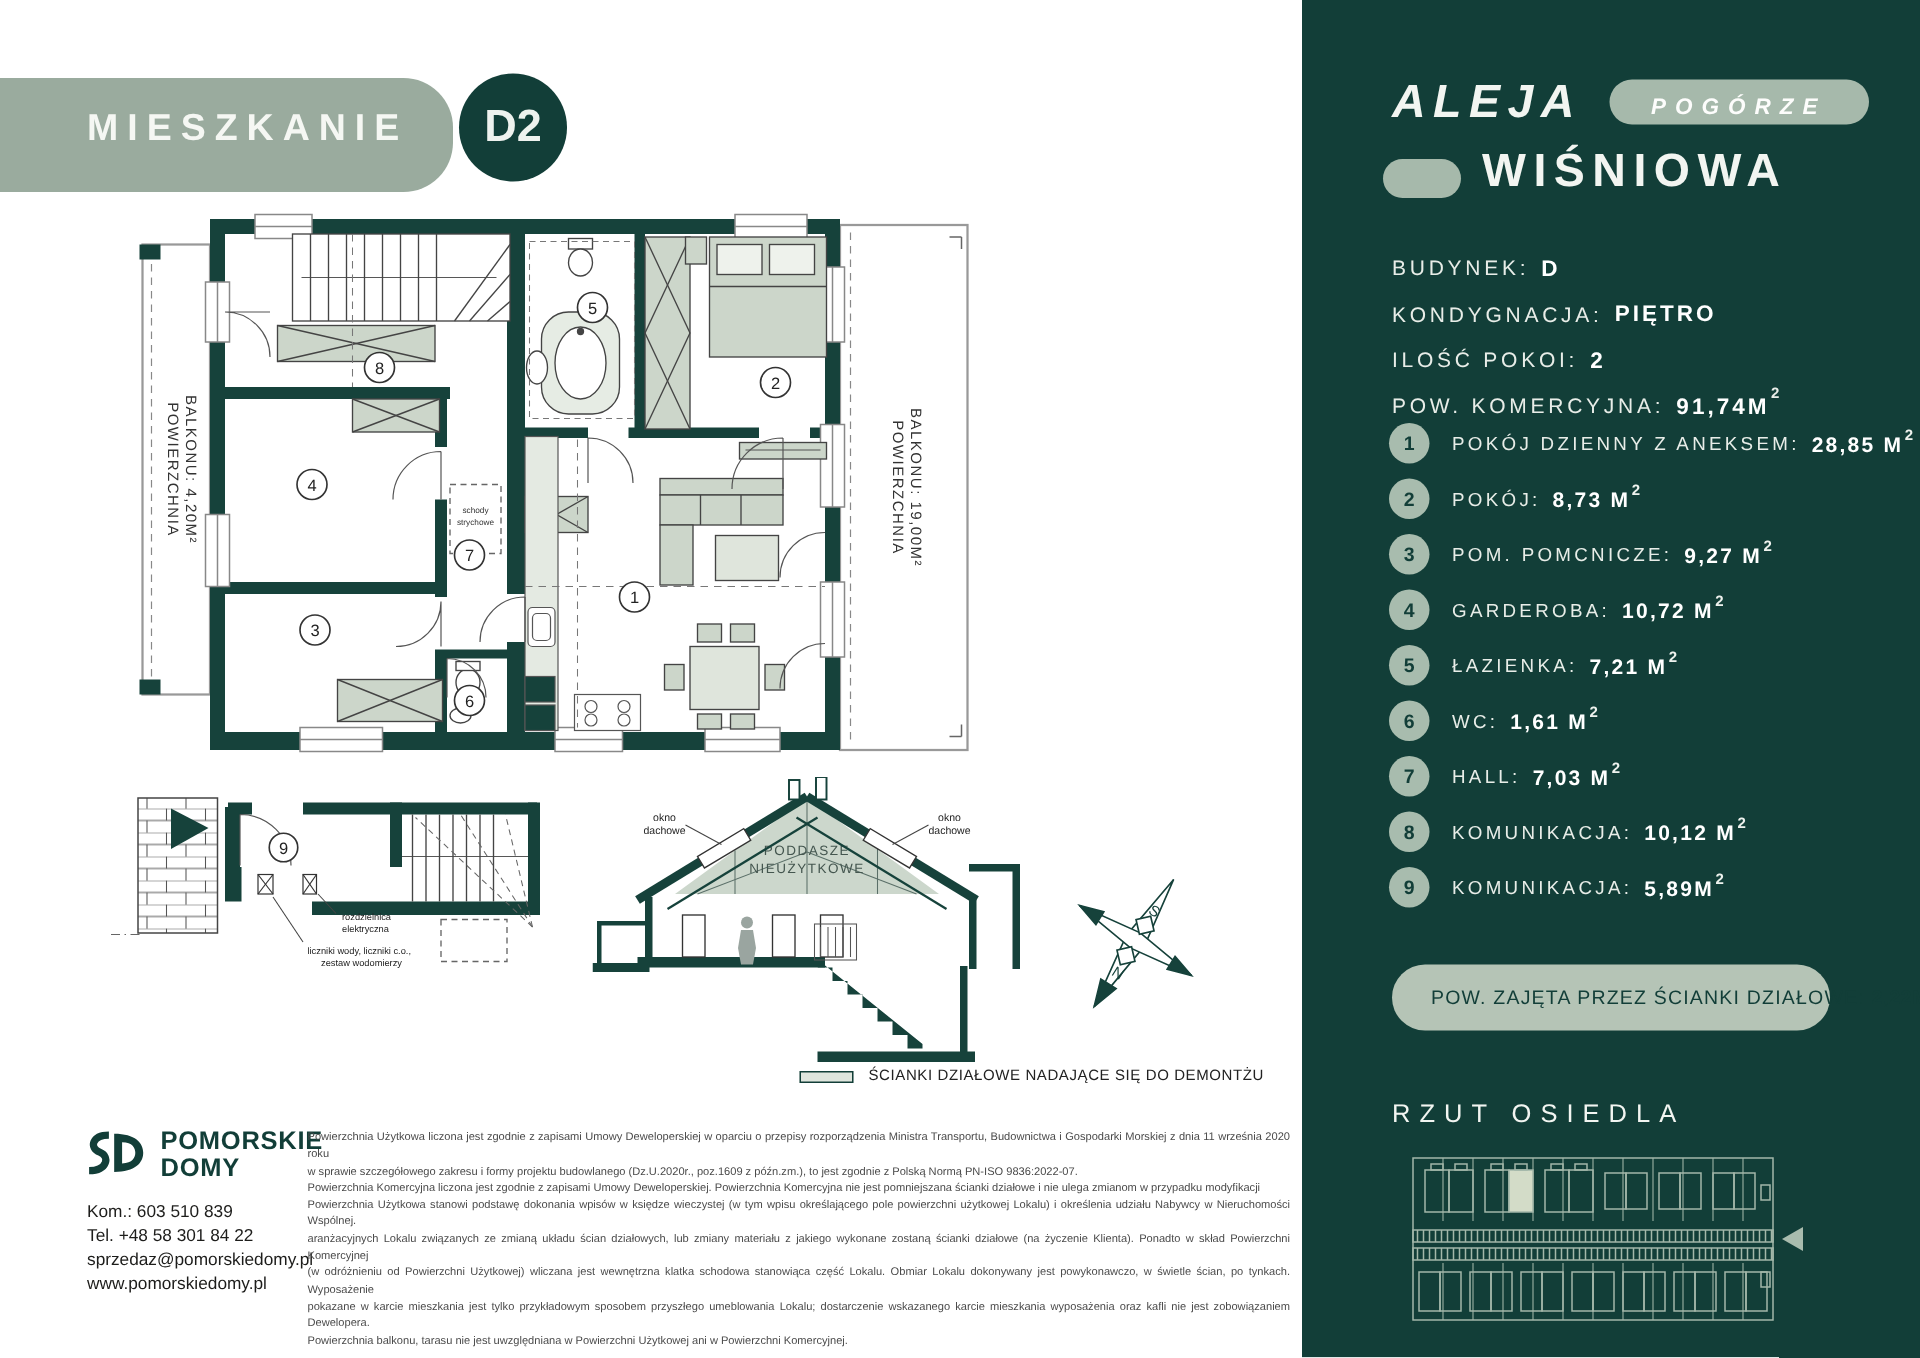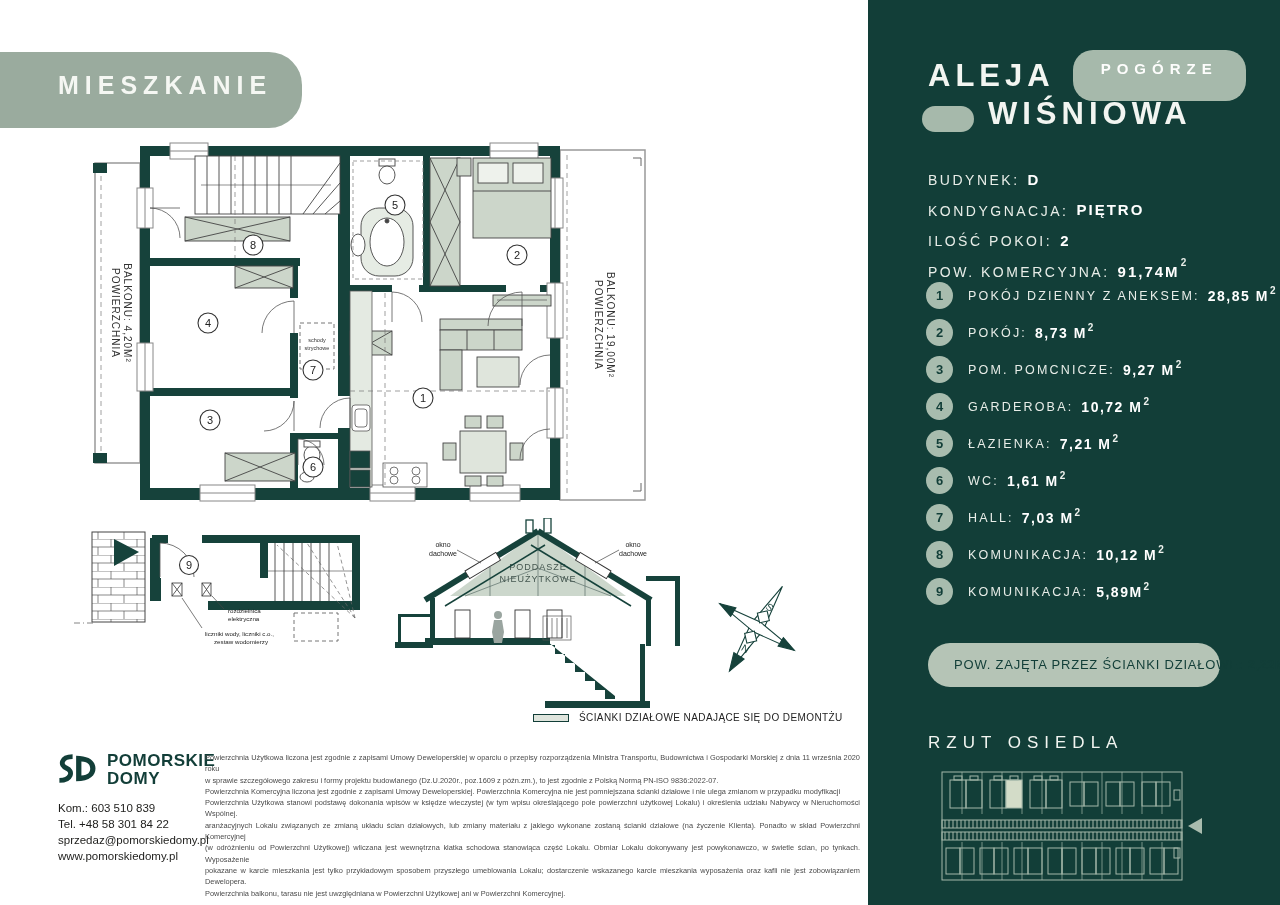--- a/index.html
+++ b/index.html
@@ -9,24 +9,24 @@
 
   
   .header-band{left:0;top:52px;width:302px;height:76px;background:#9aab9e;
     border-radius:0 33px 33px 0;color:#f5f7f3;font-weight:bold;font-size:25px;
     letter-spacing:6px;line-height:66px;padding-left:58px;box-sizing:border-box;}
   .d2-circle{left:306px;top:49px;width:72px;height:72px;border-radius:50%;background:#123e38;
     color:#eef2ee;font-weight:bold;font-size:30px;display:flex;align-items:center;justify-content:center;}
 
   
   .sidebar{left:868px;top:0;width:412px;height:905px;background:#123e38;color:#eef2ee;}
-  .title-row1{left:60px;top:50px;display:flex;align-items:center;gap:18px;}
+  .title-row1{left:60px;top:50px;display:flex;align-items:center;gap:18px;font-style:italic;}
   .title-row2{left:54px;top:96px;display:flex;align-items:flex-end;gap:14px;}
   .big-title{font-size:31px;font-weight:bold;letter-spacing:5px;color:#f2f5f1;}
-  .pill{background:#a6b9ab;color:#fdfdfc;border-radius:20px;height:51px;line-height:38px;
+  .pill{background:#a6b9ab;color:#fdfdfc;border-radius:20px;height:30px;line-height:38px;
     padding:0 28px;font-size:15px;font-weight:bold;letter-spacing:6px;}
   .pill-small{background:#a6b9ab;border-radius:13px;width:52px;height:26px;}
   .details{left:60px;top:170px;}
   .detail-row{margin-bottom:13px;font-size:14px;letter-spacing:2.5px;color:#e8ede8;white-space:nowrap;}
   .detail-row b{font-size:15px;letter-spacing:2px;margin-left:8px;color:#fff;}
   sup.m2{font-size:10px;font-weight:bold;position:relative;top:-5px;left:1px;}
   .rooms{left:58px;top:282px;}
   .room-row{display:flex;align-items:center;height:27px;margin-bottom:10px;white-space:nowrap;}
   .room-num{width:27px;height:27px;border-radius:50%;background:#a8bcae;color:#123e38;
     font-size:13px;font-weight:bold;display:flex;align-items:center;justify-content:center;
@@ -50,20 +50,23 @@
 
   svg text{font-family:"Liberation Sans",sans-serif;}
 </style>
 </head>
 <body>
 
 <div class="page">
 
   <div class="abs header-band">
     <span>MIESZKANIE</span>
+  </div>
+  <div class="abs d2-circle">
+    <span>D2</span>
   </div>
 
   <svg class="abs" style="left:85px;top:133px;" width="575" height="390" viewBox="0 0 575 390">
 
     <g>
       <rect x="475" y="17" width="85" height="350" fill="#fff" stroke="#999" stroke-width="1.5"></rect>
       <line x1="482" y1="22" x2="482" y2="362" stroke="#888" stroke-width="0.8" stroke-dasharray="5 4"></line>
       <path d="M548,25 h8 M556,25 v8 M548,358 h8 M556,358 v-8" stroke="#666" stroke-width="1" fill="none"></path>
       <text transform="translate(510,192) rotate(90)" x="0" y="0" text-anchor="middle" font-size="10" letter-spacing="1" fill="#333">POWIERZCHNIA</text>
       <text transform="translate(522,192) rotate(90)" x="0" y="0" text-anchor="middle" font-size="10" letter-spacing="1" fill="#333">BALKONU: 19,00M²</text>

